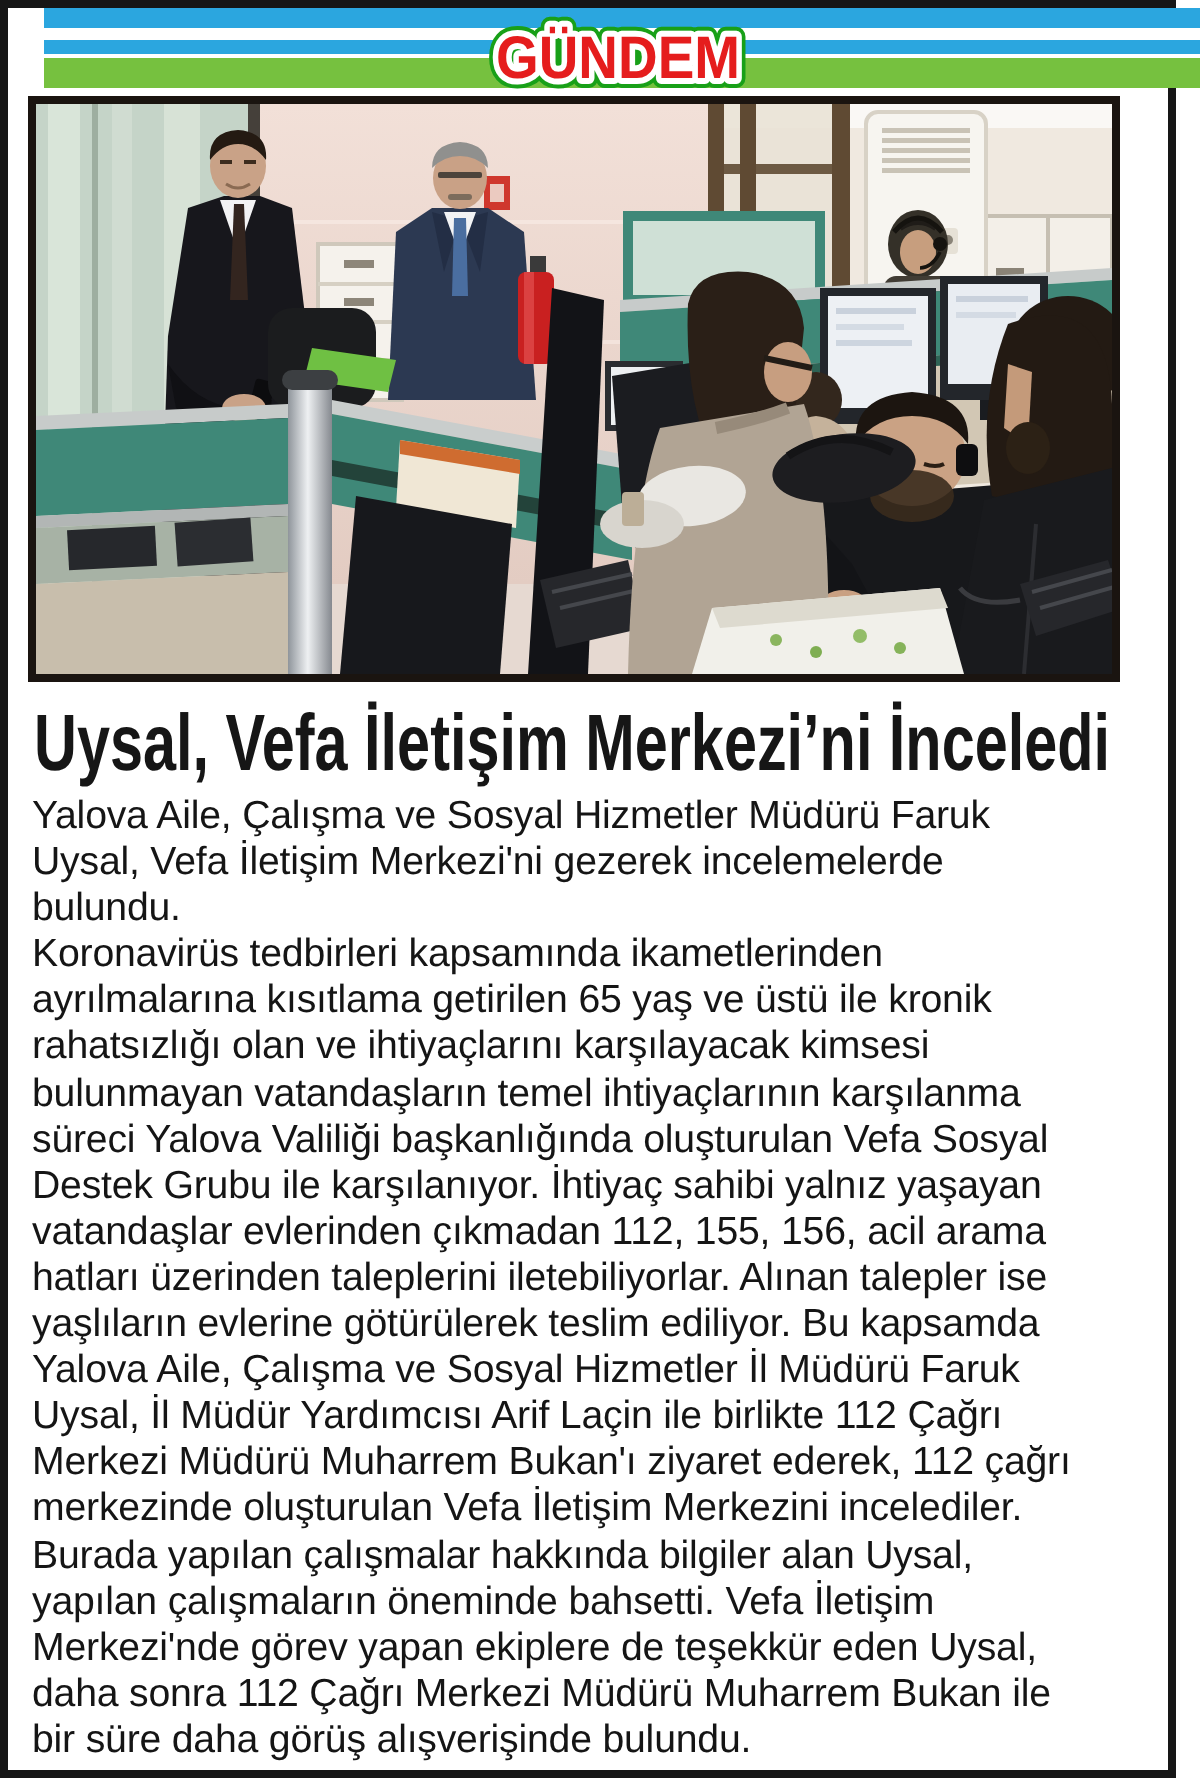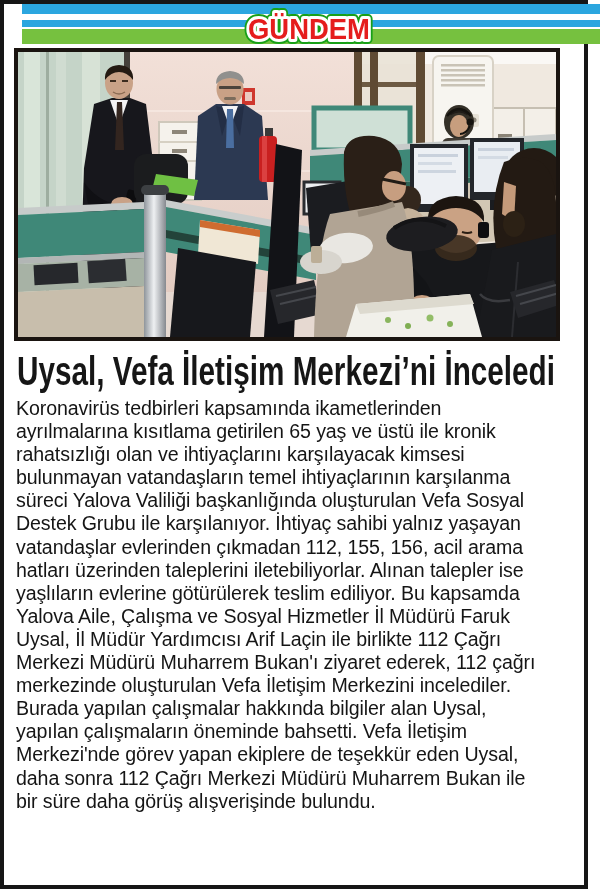--- a/index.html
+++ b/index.html
@@ -288,20 +288,23 @@
           <path d="M492 248 Q470 252 462 242" stroke="#3a3b3f" stroke-width="2.5" fill="none"></path>
         </g>
       </svg>
     </div>
 
     <svg class="headline-svg" width="546" height="46">
       <text x="3" y="37" font-size="40" font-weight="bold" fill="#161616" textLength="538" lengthAdjust="spacingAndGlyphs">Uysal, Vefa İletişim Merkezi’ni İnceledi</text>
     </svg>
 
     <div class="article-body">
+      <p>Yalova Aile, Çalışma ve Sosyal Hizmetler Müdürü Faruk
+Uysal, Vefa İletişim Merkezi'ni gezerek incelemelerde
+bulundu.</p>
       <p>Koronavirüs tedbirleri kapsamında ikametlerinden
 ayrılmalarına kısıtlama getirilen 65 yaş ve üstü ile kronik
 rahatsızlığı olan ve ihtiyaçlarını karşılayacak kimsesi
 bulunmayan vatandaşların temel ihtiyaçlarının karşılanma
 süreci Yalova Valiliği başkanlığında oluşturulan Vefa Sosyal
 Destek Grubu ile karşılanıyor. İhtiyaç sahibi yalnız yaşayan
 vatandaşlar evlerinden çıkmadan 112, 155, 156, acil arama
 hatları üzerinden taleplerini iletebiliyorlar. Alınan talepler ise
 yaşlıların evlerine götürülerek teslim ediliyor. Bu kapsamda
 Yalova Aile, Çalışma ve Sosyal Hizmetler İl Müdürü Faruk

